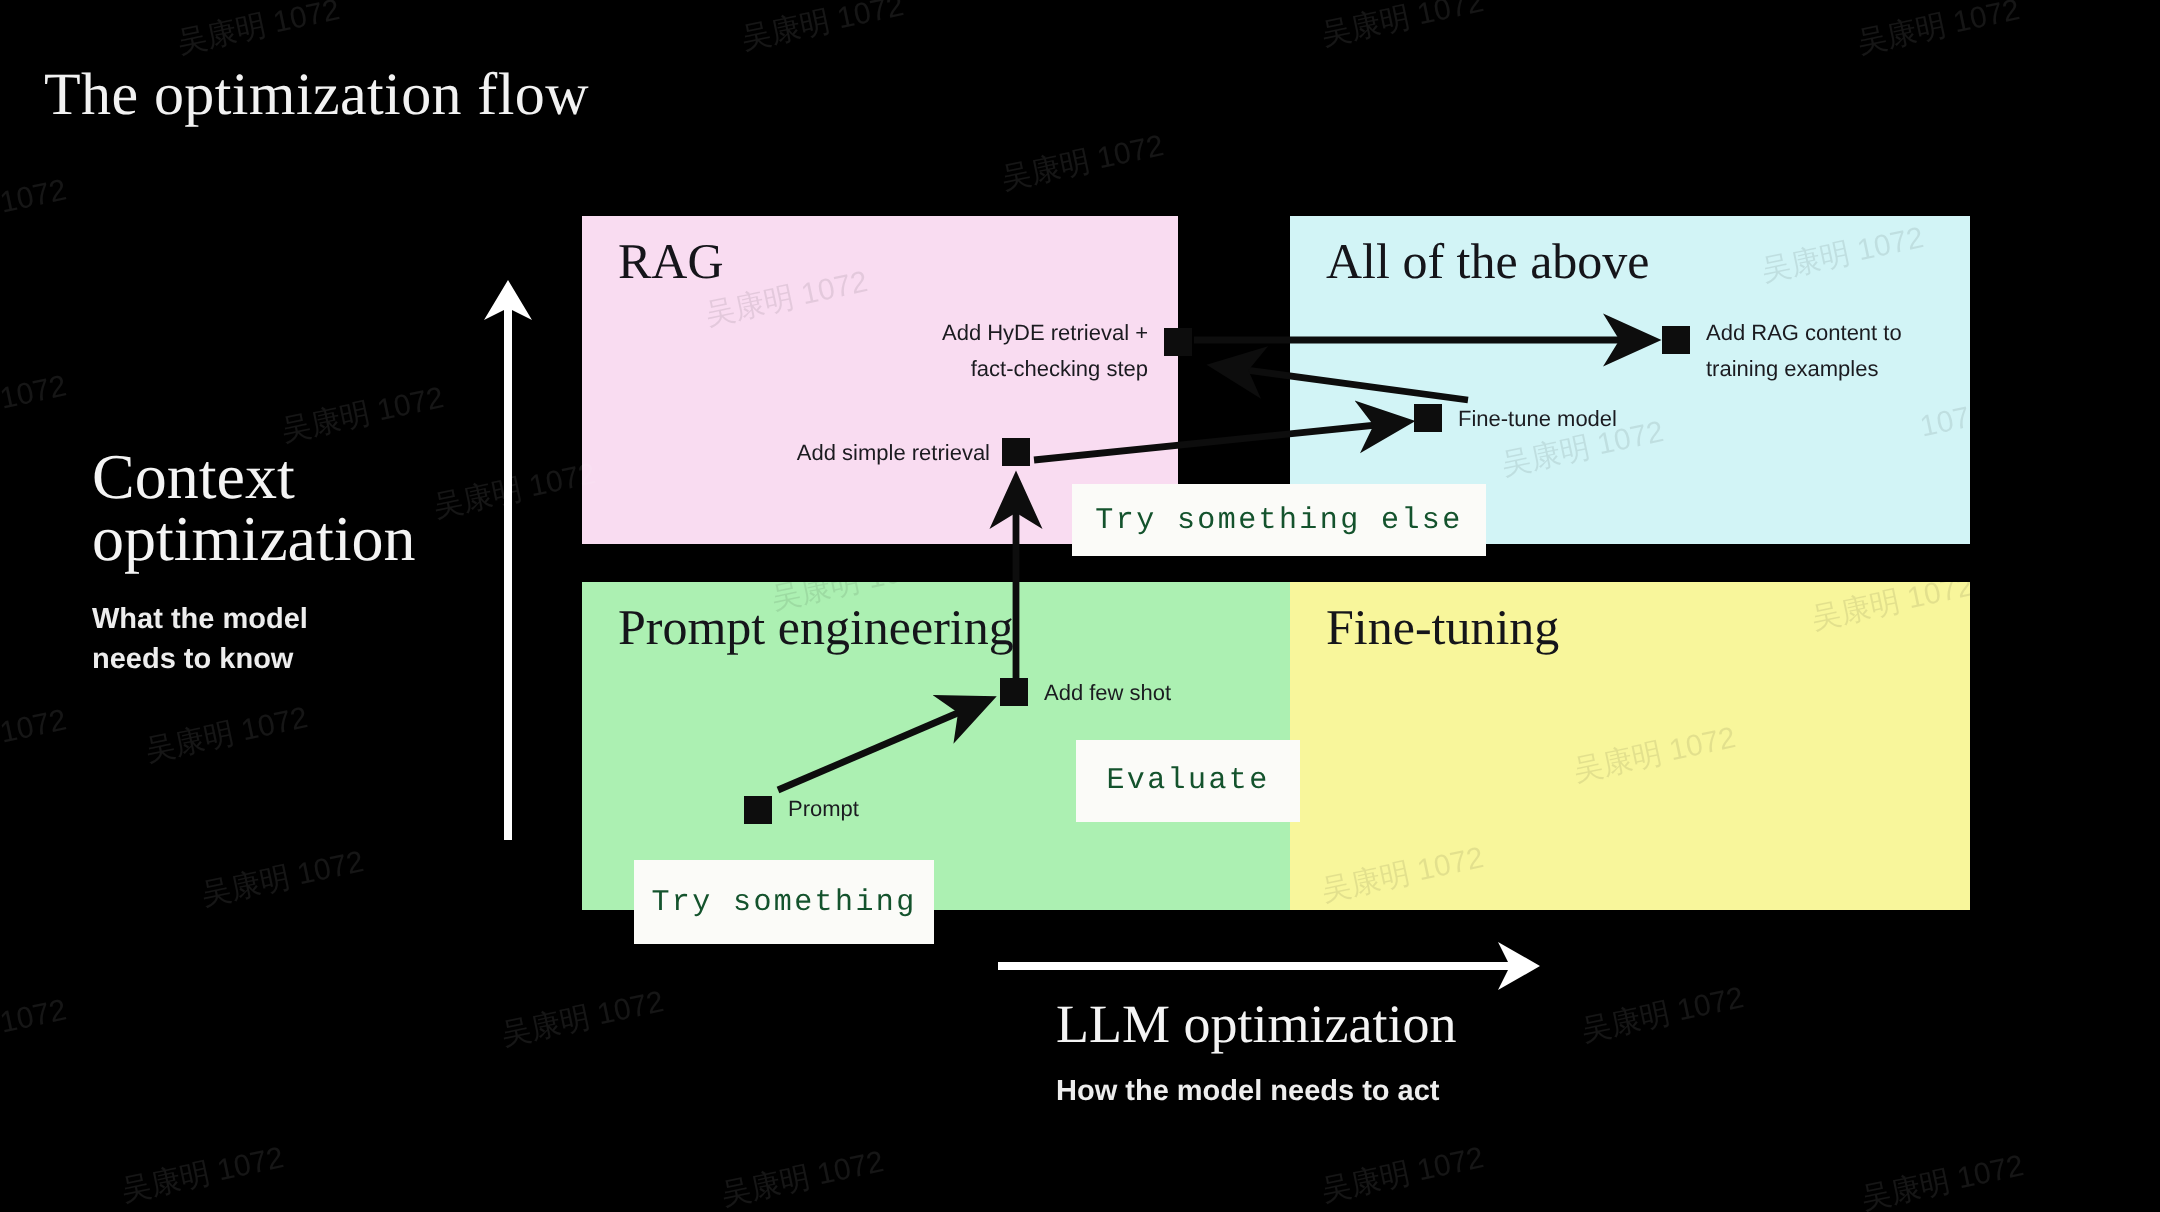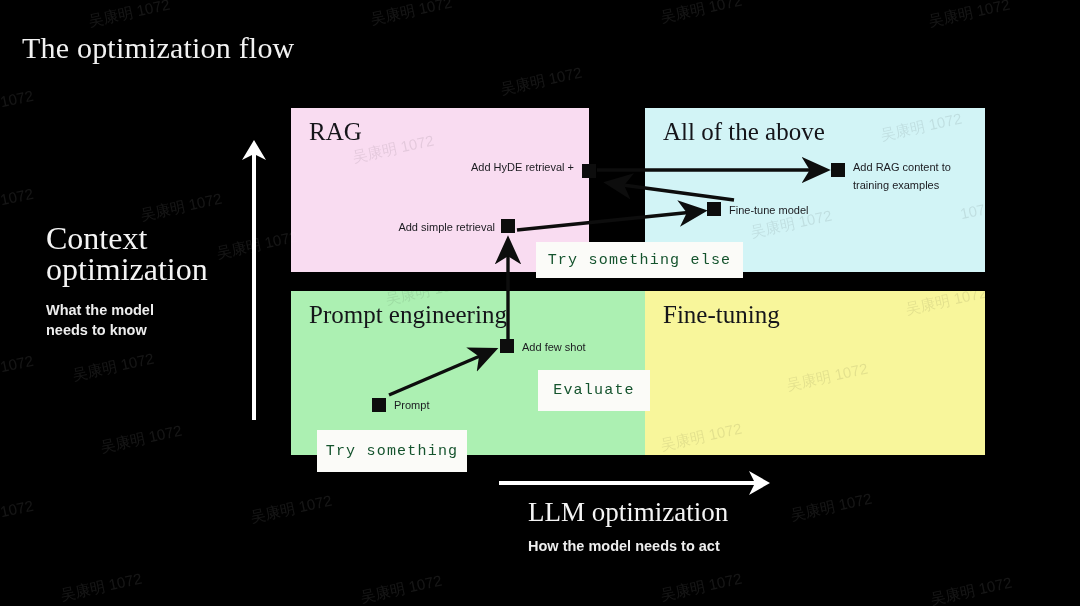--- a/index.html
+++ b/index.html
@@ -238,20 +238,21 @@
 
   <div class="node" style="left:500px; top:339px;"></div>
   <div class="node-label" style="left:522px; top:338px;">Add few shot</div>
 
   <div class="node" style="left:501px; top:219px;"></div>
   <div class="node-label right-align" style="left:362px; top:218px; width:133px;">Add simple retrieval</div>
 
   <div class="node" style="left:582px; top:164px;"></div>
   <div class="node-label right-align" style="left:400px; top:158px; width:174px;">
     <div>Add HyDE retrieval +</div>
+    <div>fact-checking step</div>
   </div>
 
   <div class="node" style="left:707px; top:202px;"></div>
   <div class="node-label" style="left:729px; top:201px;">Fine-tune model</div>
 
   <div class="node" style="left:831px; top:163px;"></div>
   <div class="node-label" style="left:853px; top:158px;">
     <div>Add RAG content to</div>
     <div>training examples</div>
   </div>

